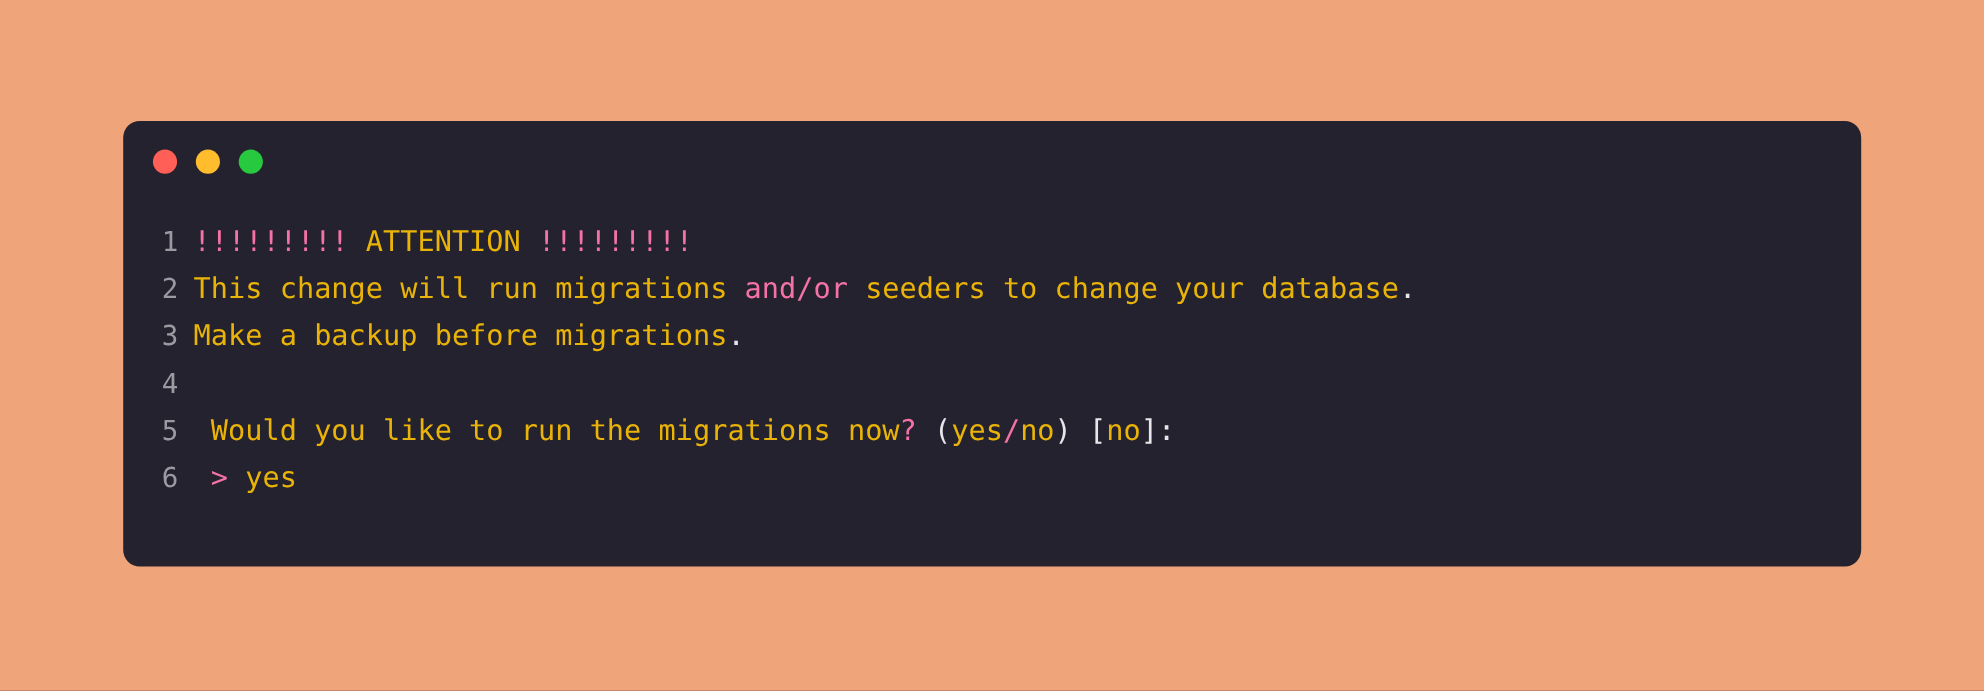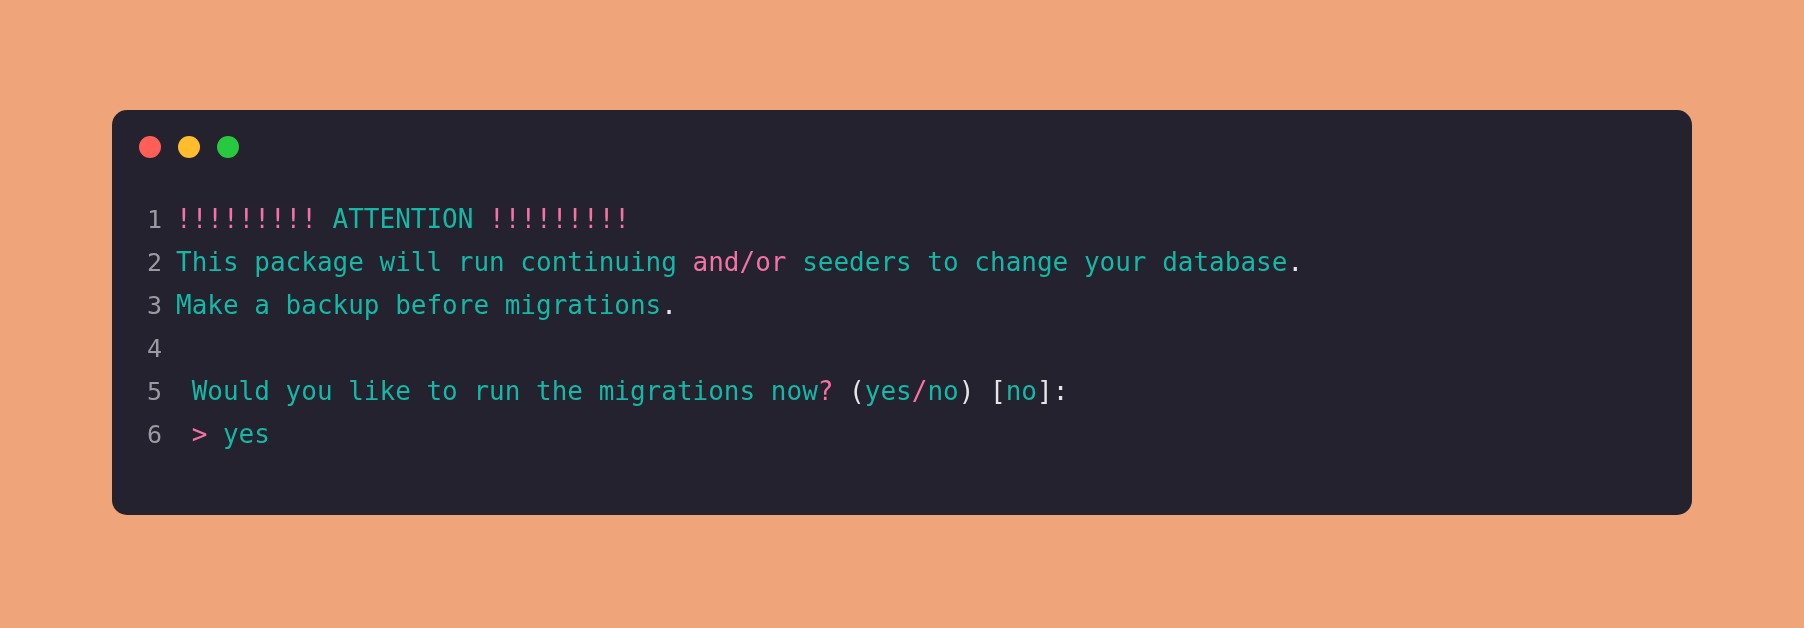--- a/index.html
+++ b/index.html
@@ -81,40 +81,40 @@
     font-size: 25px;
     user-select: none;
   }
 
   .code-text {
     flex: 1 1 auto;
     white-space: pre;
     color: #7ee787;
   }
 
-  .tok-green { color: #14b8a6; }
+  .tok-green { color: #eab308; }
   .tok-pink  { color: #f472a6; }
   .tok-white { color: #e6e6ea; }
 </style>
 </head>
 <body>
 
 <div id="stage">
 
   <div id="terminal-card">
 
     <div id="titlebar">
       <span class="dot dot-close"></span>
       <span class="dot dot-min"></span>
       <span class="dot dot-max"></span>
     </div>
 
     <div id="code-area">
         <div class="code-line"><span class="ln">1</span><span class="code-text"><span class="tok-pink">!!!!!!!!!</span><span class="tok-green"> </span><span class="tok-green">ATTENTION</span><span class="tok-green"> </span><span class="tok-pink">!!!!!!!!!</span></span></div>
-        <div class="code-line"><span class="ln">2</span><span class="code-text"><span class="tok-green">This package will run continuing </span><span class="tok-pink">and/or</span><span class="tok-green"> seeders to change your database</span><span class="tok-white">.</span></span></div>
+        <div class="code-line"><span class="ln">2</span><span class="code-text"><span class="tok-green">This change will run migrations </span><span class="tok-pink">and/or</span><span class="tok-green"> seeders to change your database</span><span class="tok-white">.</span></span></div>
         <div class="code-line"><span class="ln">3</span><span class="code-text"><span class="tok-green">Make a backup before migrations</span><span class="tok-white">.</span></span></div>
         <div class="code-line"><span class="ln">4</span><span class="code-text"></span></div>
         <div class="code-line"><span class="ln">5</span><span class="code-text"><span class="tok-green"> Would you like to run the migrations now</span><span class="tok-pink">?</span><span class="tok-green"> </span><span class="tok-white">(</span><span class="tok-green">yes</span><span class="tok-pink">/</span><span class="tok-green">no</span><span class="tok-white">)</span><span class="tok-green"> </span><span class="tok-white">[</span><span class="tok-green">no</span><span class="tok-white">]</span><span class="tok-white">:</span></span></div>
         <div class="code-line"><span class="ln">6</span><span class="code-text"><span class="tok-green"> </span><span class="tok-pink">&gt;</span><span class="tok-green"> </span><span class="tok-green">yes</span></span></div>
       </div>
 
   </div>
 
 </div>
 

